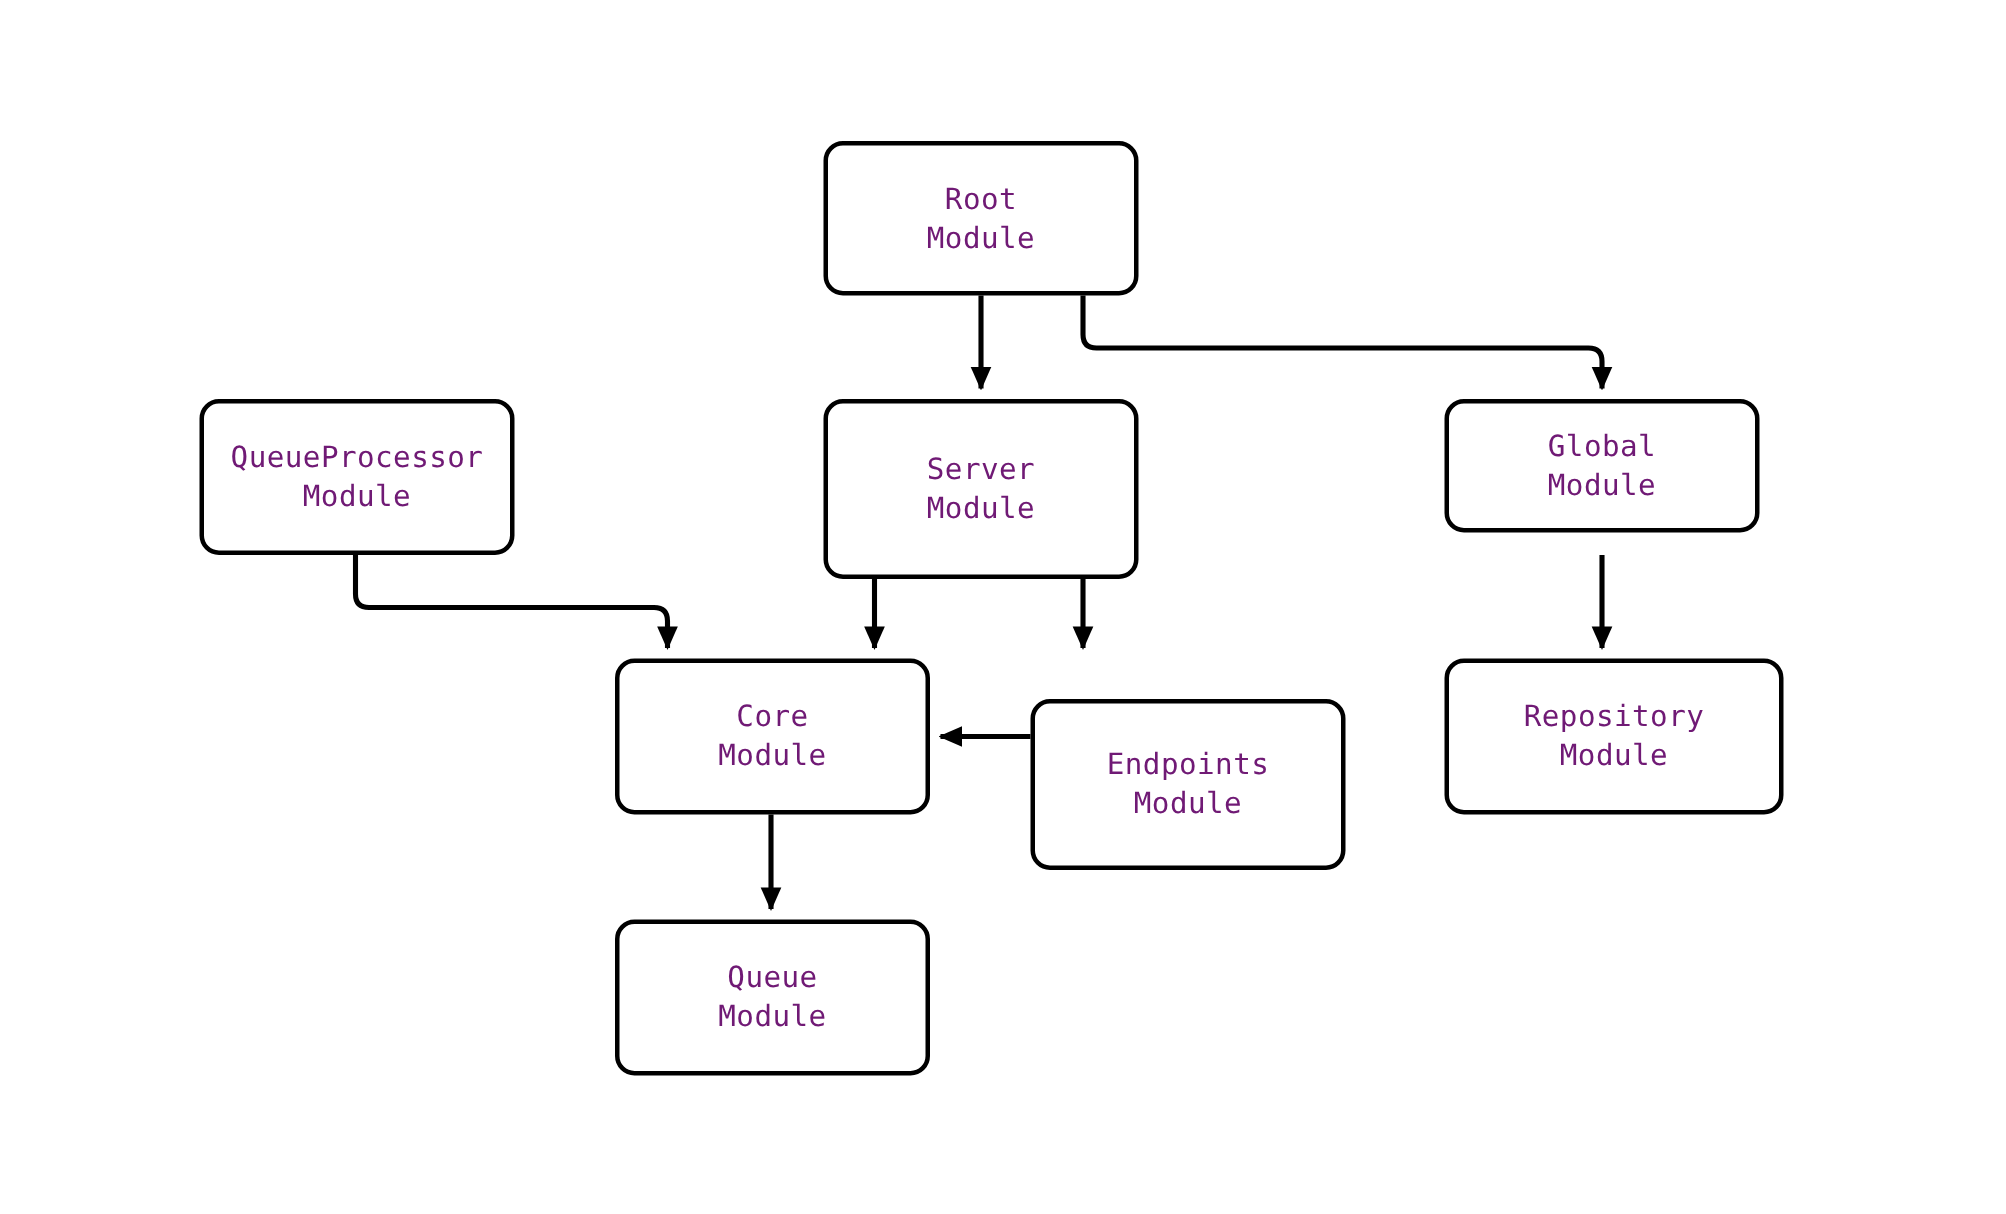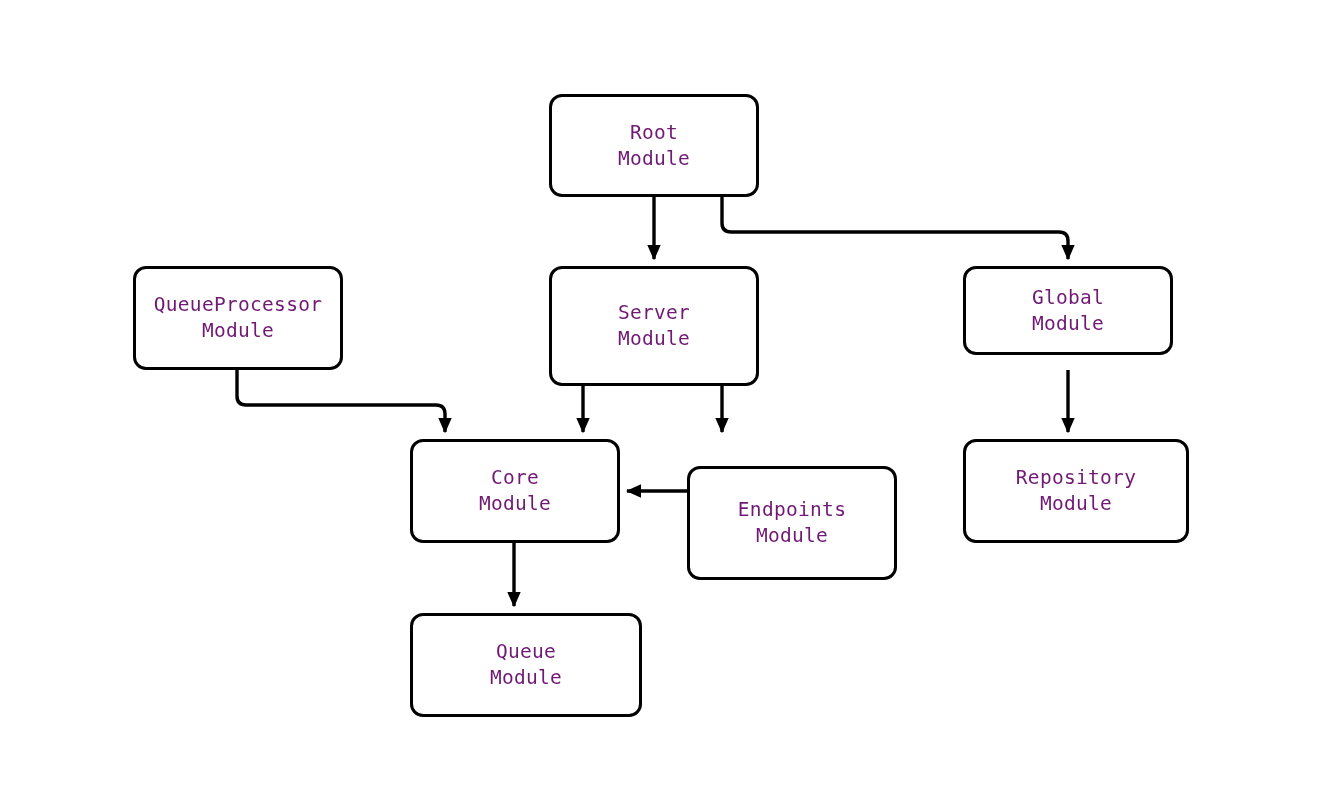--- a/index.html
+++ b/index.html
@@ -106,18 +106,18 @@
   <div class="node" style="left:687px; top:439px; width:210px; height:114px;margin-top:27px;">
     <span class="line1">Endpoints</span>
     <span class="line2">Module</span>
   </div>
 
   <div class="node" style="left:963px; top:439px; width:226px; height:104px;">
     <span class="line1">Repository</span>
     <span class="line2">Module</span>
   </div>
 
-  <div class="node" style="left:410px; top:613px; width:232px; height:104px;">
+  <div class="node" style="left:410px; top:613px; width:210px; height:104px;">
     <span class="line1">Queue</span>
     <span class="line2">Module</span>
   </div>
 
 </div>
 
 </body></html>

